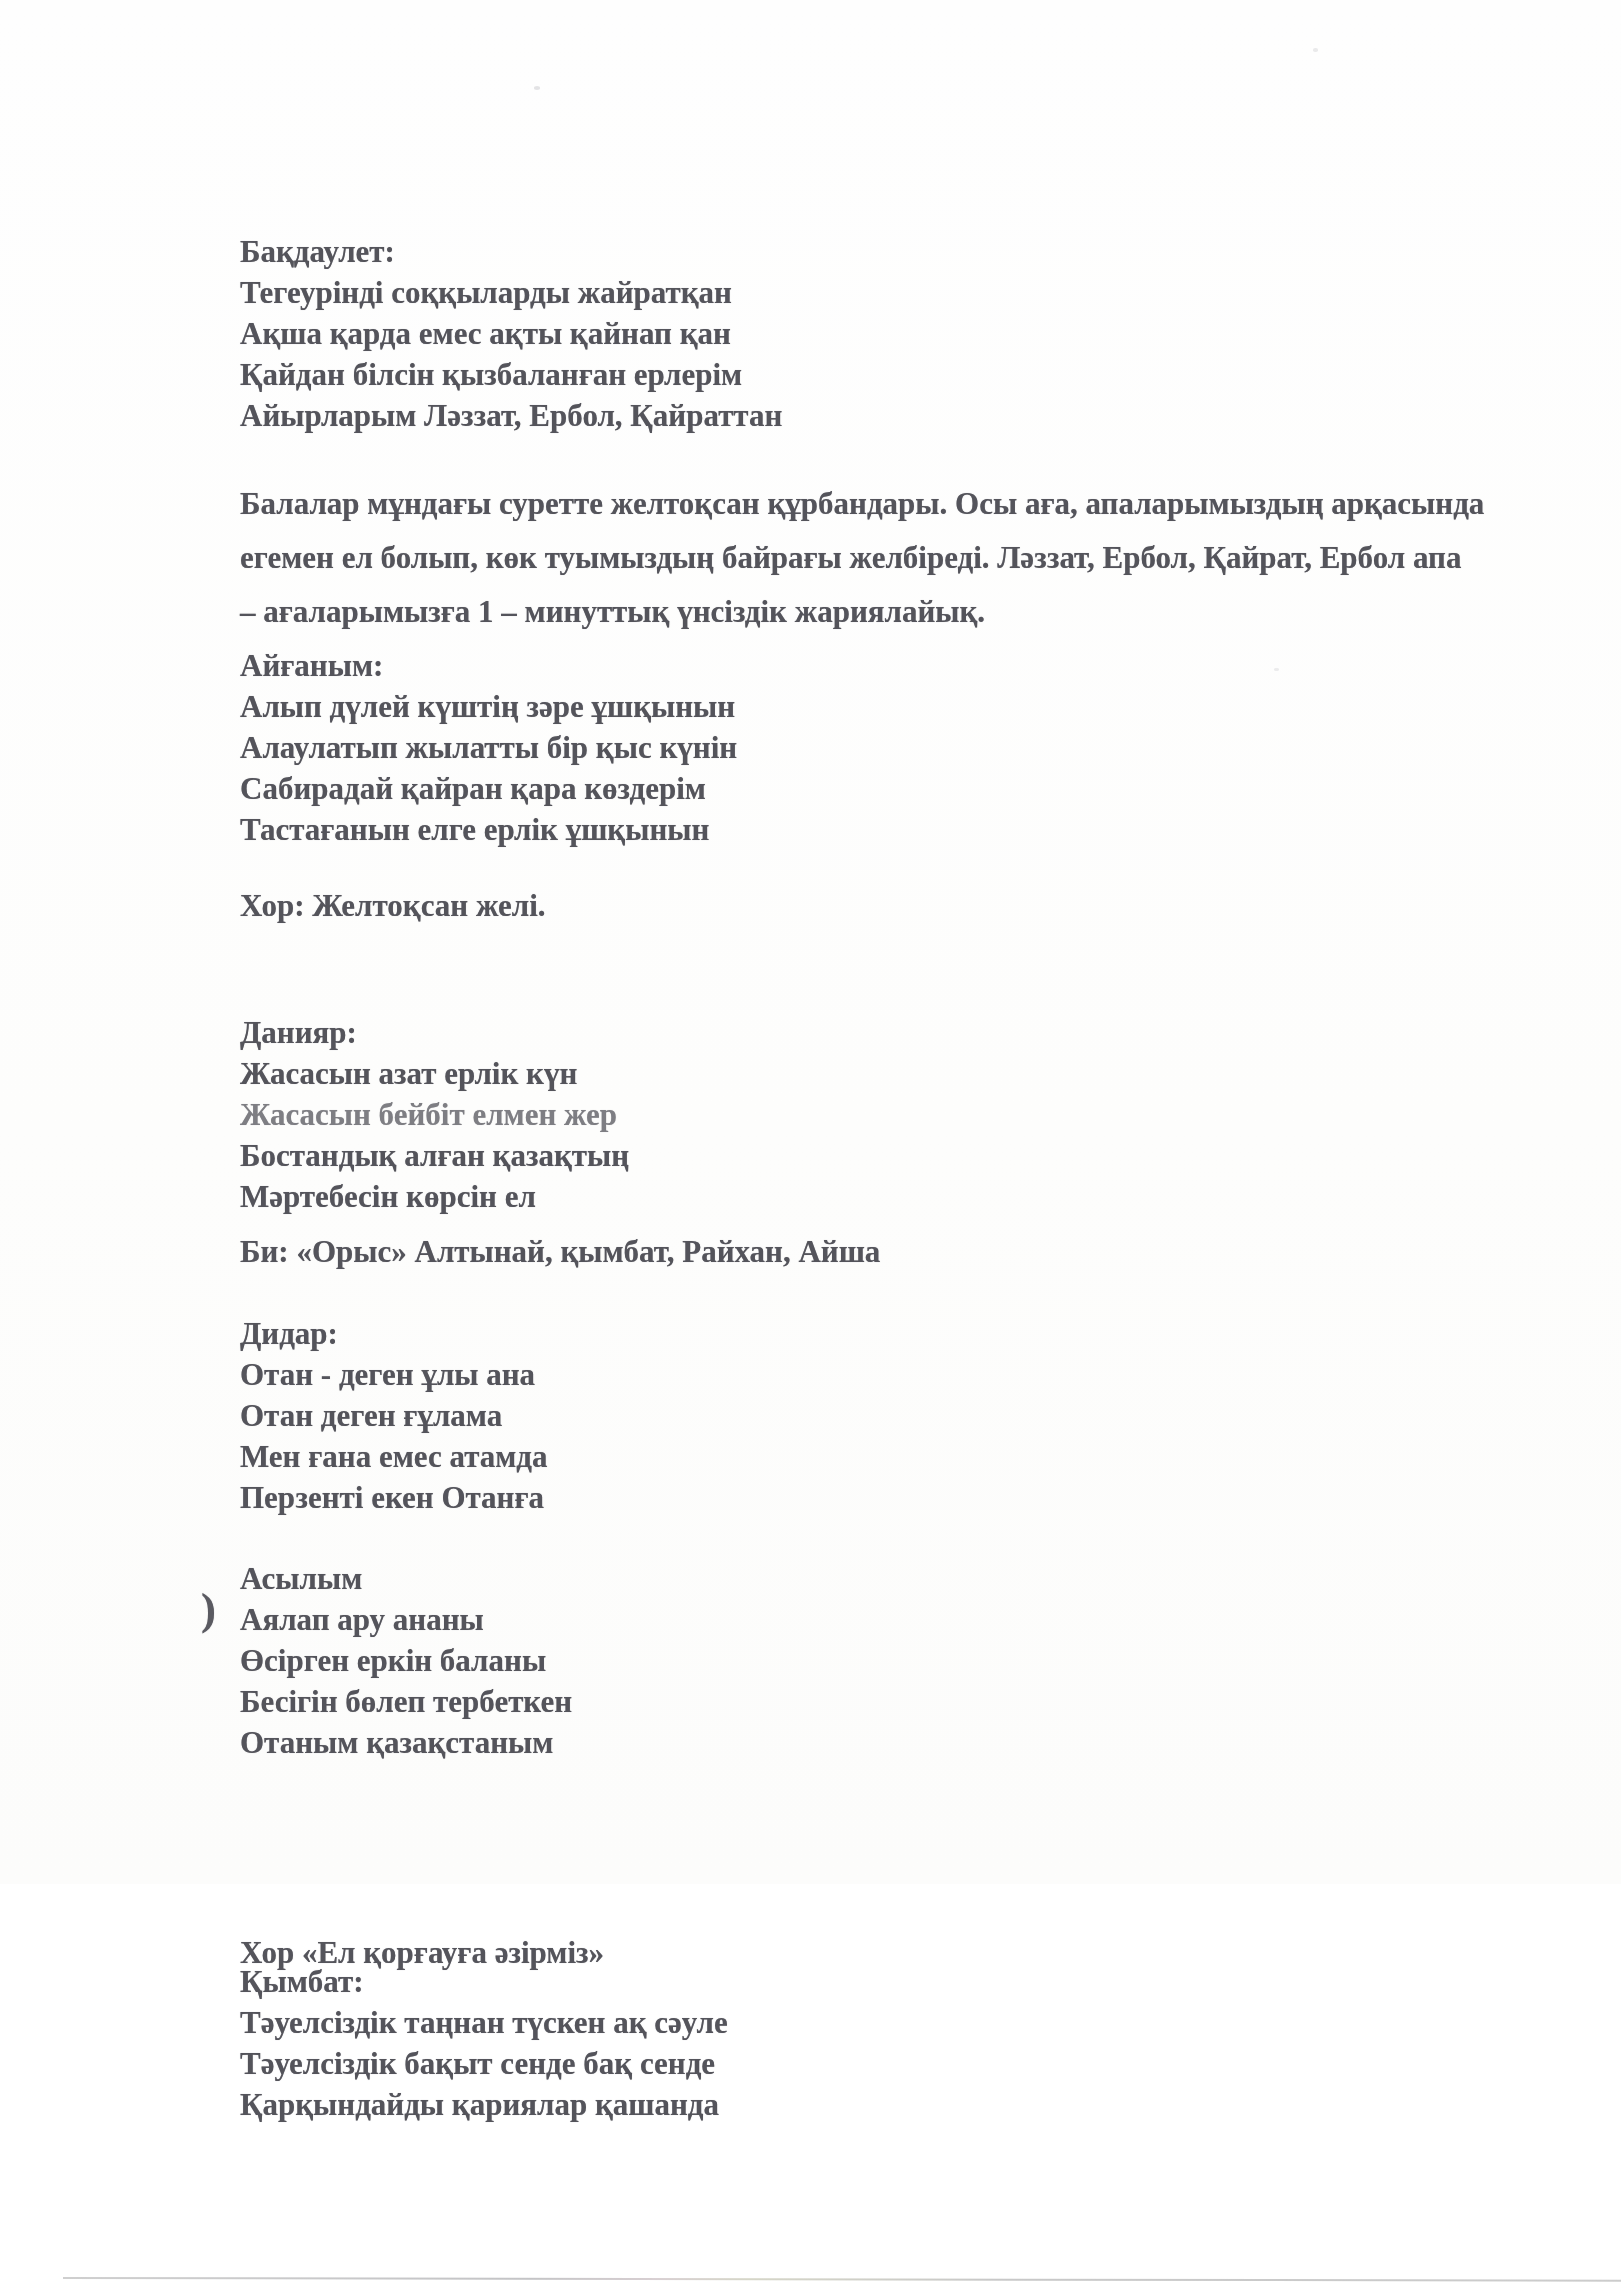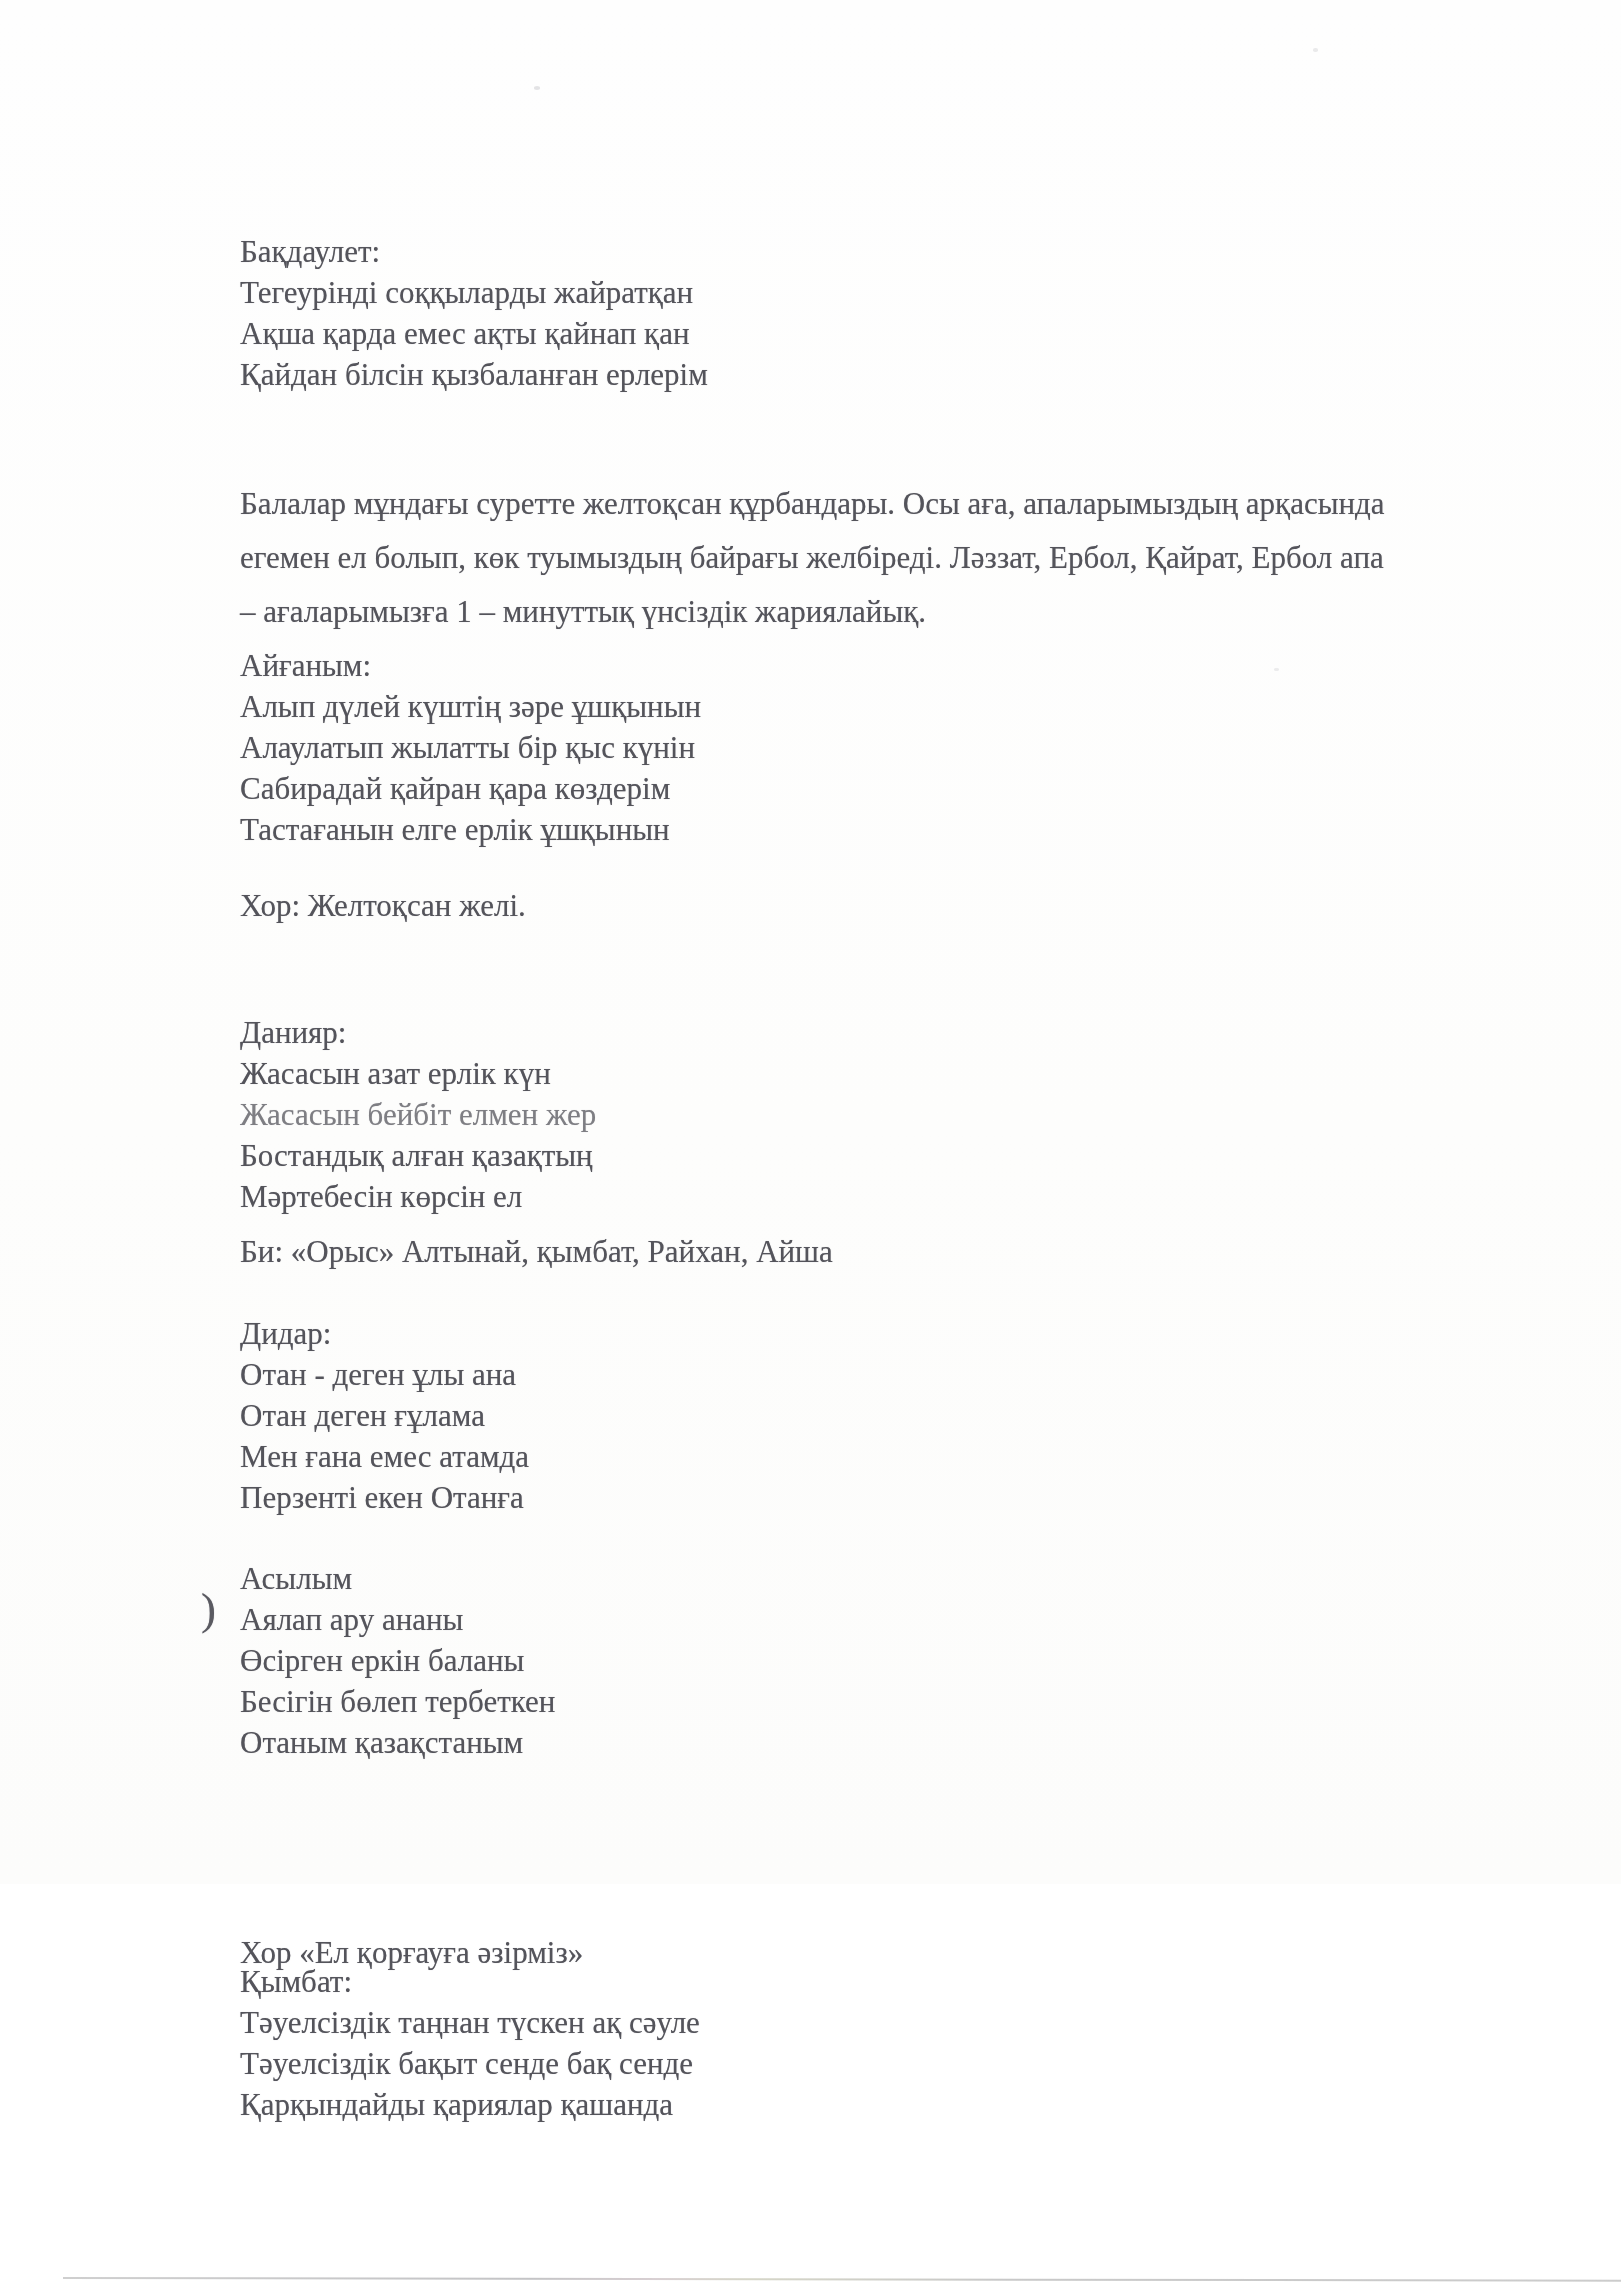--- a/index.html
+++ b/index.html
@@ -7,20 +7,21 @@
     width:1621px;height:2293px;
     background:#ffffff;
     font-family:"Liberation Serif","DejaVu Serif",serif;
     overflow:hidden;
   }
   .page{
     position:relative;
     width:1621px;height:1884px;
     background:linear-gradient(180deg,#fefefe 0%,#fdfdfc 60%,#fcfcfb 100%);
     color:#54545b;
+    font-weight:bold;
   }
   .blk{
     position:absolute;
     left:240px;
     font-size:31px;
     color:#54545b;
     text-shadow:0 0 0.7px rgba(88,88,94,0.55);
   }
   .line{
     height:41px;
@@ -69,20 +70,21 @@
 
   <div class="speck s1"></div>
   <div class="speck s2"></div>
   <div class="speck s3"></div>
 
   <div class="blk" style="top:231px;">
     <div class="line">Бақдаулет:</div>
     <div class="line">Тегеурінді соққыларды жайратқан</div>
     <div class="line">Ақша қарда емес ақты қайнап қан</div>
     <div class="line">Қайдан білсін қызбаланған ерлерім</div>
+    <div class="line">Айырларым Ләззат, Ербол, Қайраттан</div>
   </div>
 
   <div class="blk para" style="top:477px;">
     <div class="line">Балалар мұндағы суретте желтоқсан құрбандары. Осы аға, апаларымыздың арқасында</div>
     <div class="line">егемен ел болып, көк туымыздың байрағы желбіреді. Ләззат, Ербол, Қайрат, Ербол апа</div>
     <div class="line">– ағаларымызға 1 – минуттық үнсіздік жариялайық.</div>
   </div>
 
   <div class="blk" style="top:645px;">
     <div class="line">Айғаным:</div>

